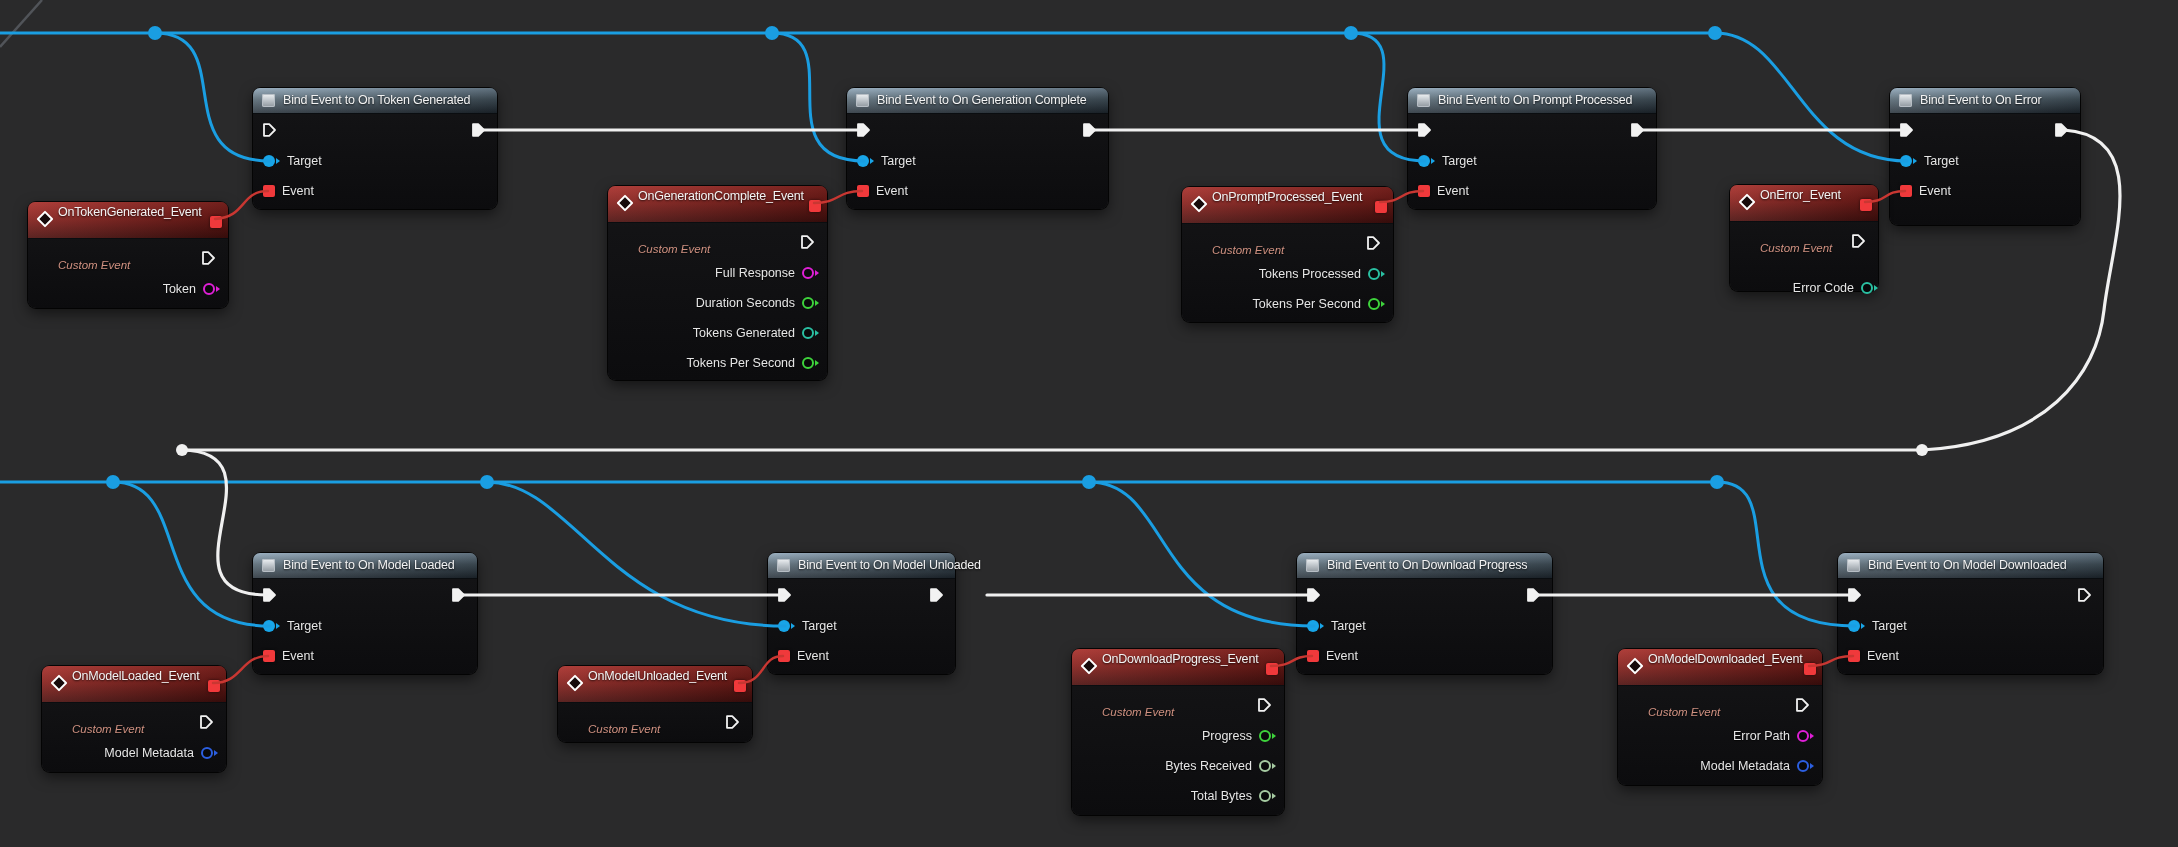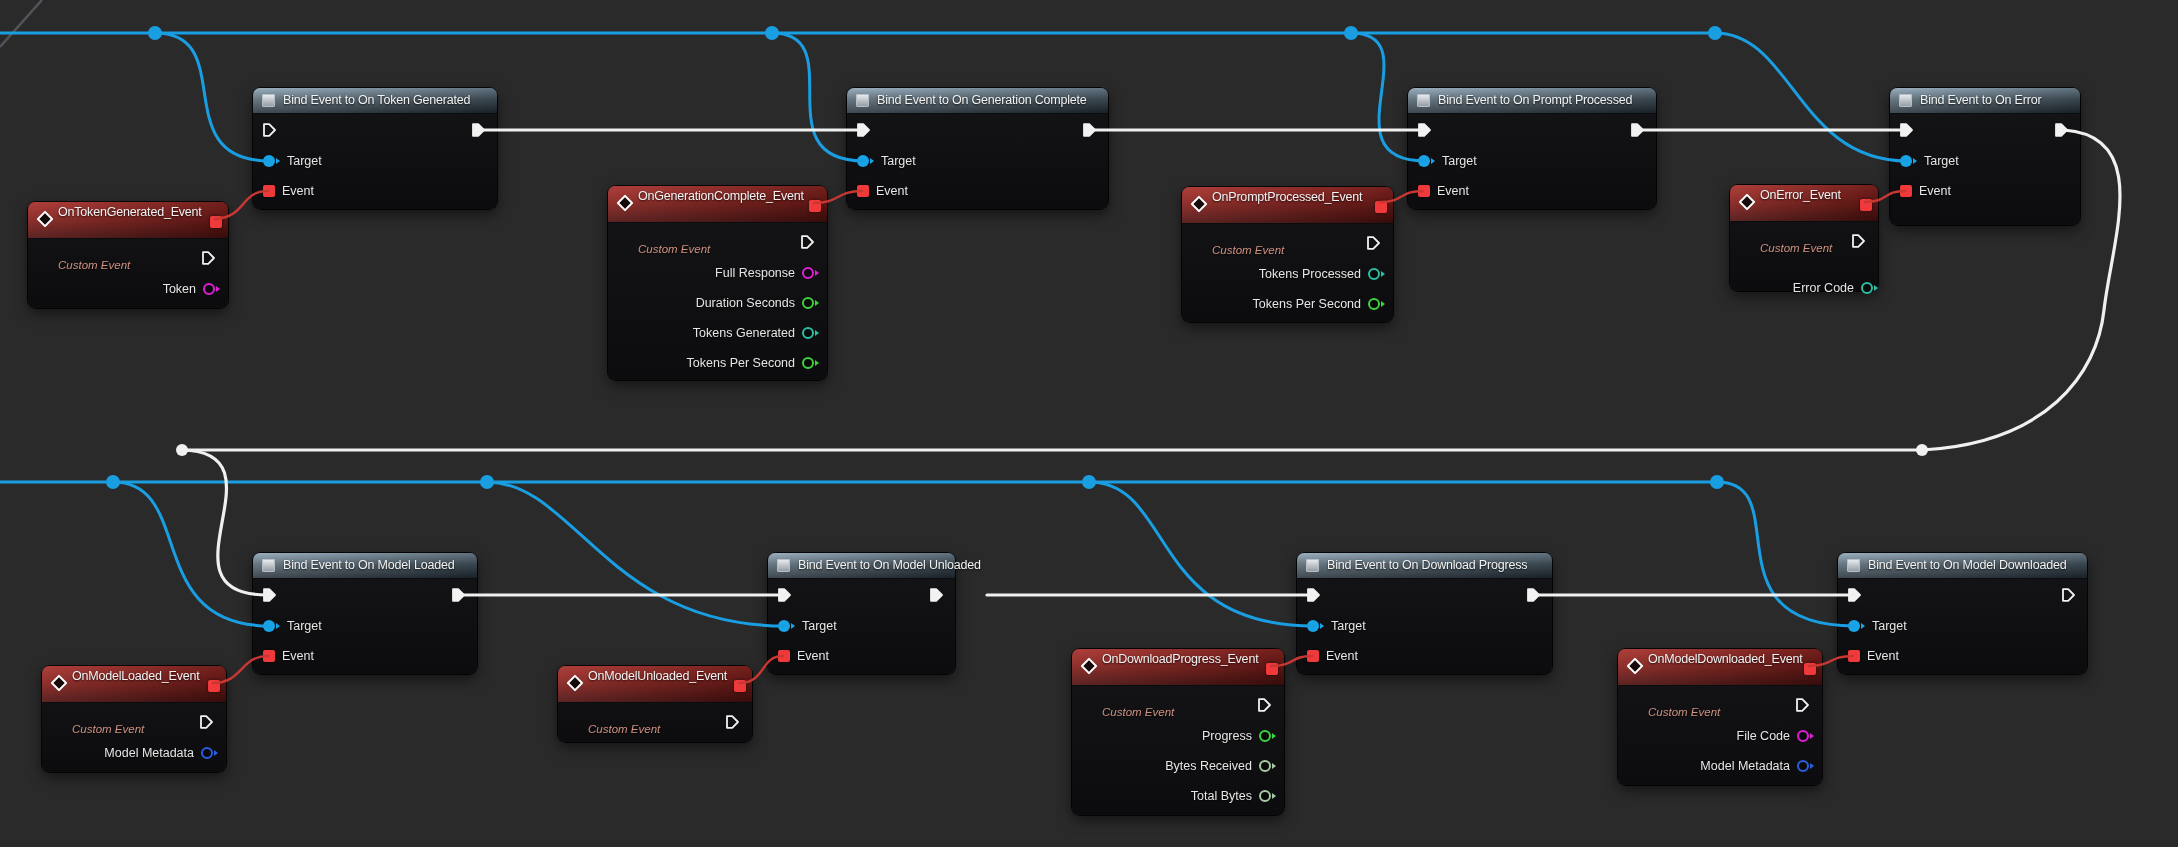--- a/index.html
+++ b/index.html
@@ -224,21 +224,21 @@
           <span class="fdot"></span>
           <span class="tri"></span>
         </span>
         <div class="pin-label">Target</div>
       </div>
       <div class="row" style="left: 10px; top: 94px;">
         <span class="dsquare"></span>
         <div class="pin-label">Event</div>
       </div>
     </div>
-    <div class="node bind" style="left: 1838px; top: 553px; width: 249px; height: 121px;">
+    <div class="node bind" style="left: 1838px; top: 553px; width: 249px; height: 121px; padding-left: 16px;">
       <div class="bhead">
         <div class="bicon"></div>
         <div class="title">Bind Event to On Model Downloaded</div>
       </div>
       <div class="row execpin" style="left: 9px; top: 33px;">
         <svg width="15" height="16" viewBox="0 0 15 16">
           <path d="M2 2.2 H7.2 L13 8 L7.2 13.8 H2 Z" fill="#f2f2f2" stroke="#f2f2f2" stroke-width="1.8" stroke-linejoin="round"></path>
         </svg>
       </div>
       <div class="row execpin" style="right: 11px; top: 33px;">
@@ -455,21 +455,21 @@
       <div class="eicon"></div>
       <div class="row" style="right: 6px; top: 11px;">
         <span class="dsquare"></span>
       </div>
       <div class="row execpin" style="right: 12px; top: 47px;">
         <svg width="15" height="16" viewBox="0 0 15 16">
           <path d="M2 2.2 H7.2 L13 8 L7.2 13.8 H2 Z" fill="none" stroke="#f2f2f2" stroke-width="1.8" stroke-linejoin="round"></path>
         </svg>
       </div>
       <div class="row" style="right: 8px; top: 78px;">
-        <div class="pin-label">File Code</div>
+        <div class="pin-label">Error Path</div>
         <span class="pin" style="color: rgb(223, 31, 214);">
           <span class="ring"></span>
           <span class="tri"></span>
         </span>
       </div>
       <div class="row" style="right: 8px; top: 108px;">
         <div class="pin-label">Model Metadata</div>
         <span class="pin" style="color: rgb(44, 95, 224);">
           <span class="ring"></span>
           <span class="tri"></span>

